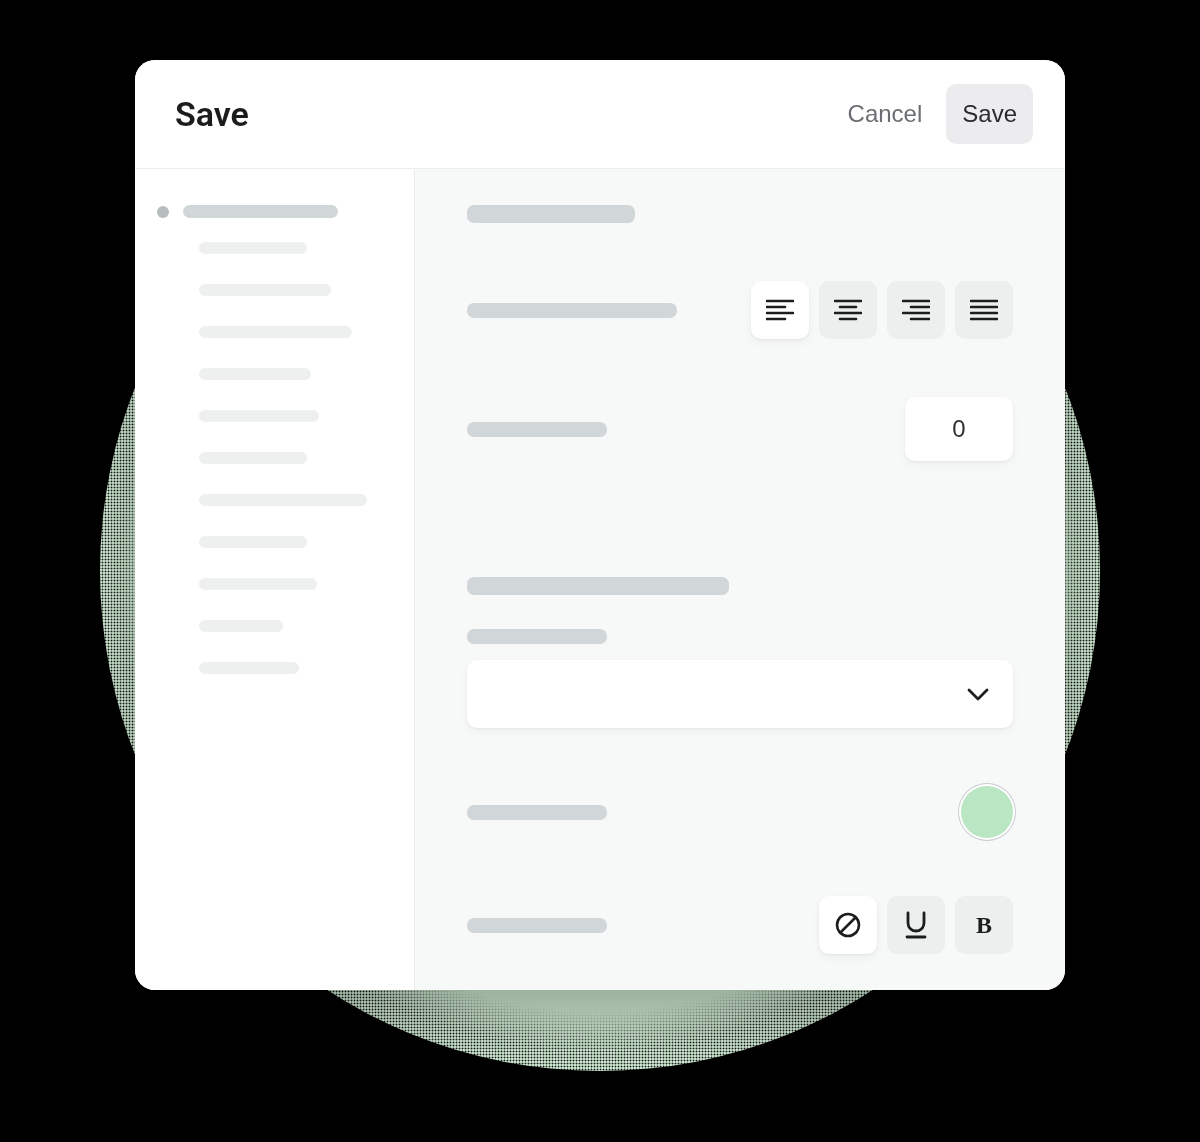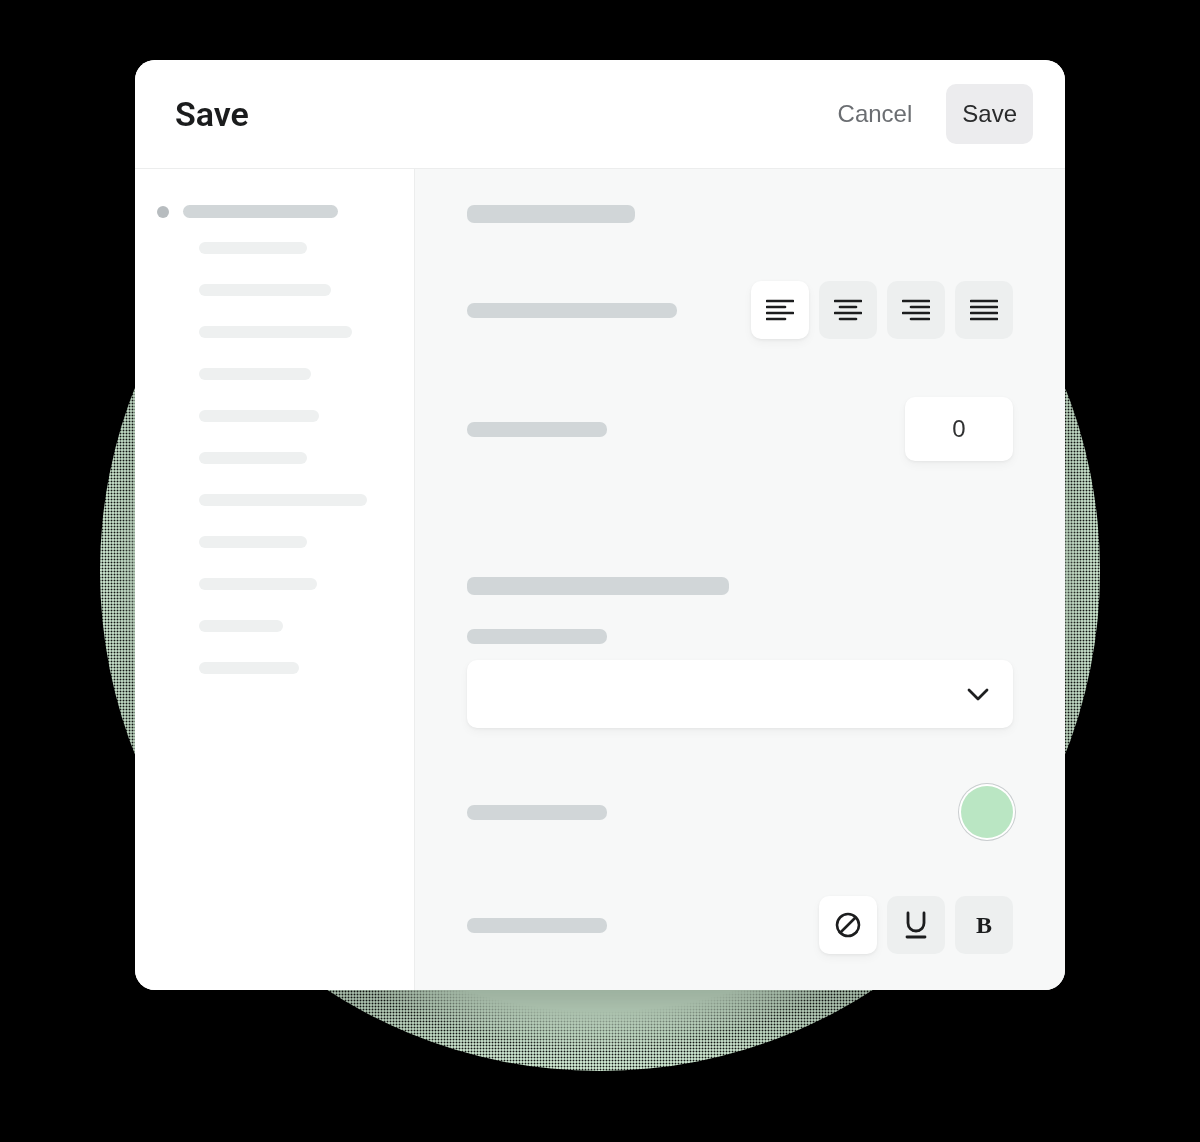--- a/index.html
+++ b/index.html
@@ -56,21 +56,21 @@
       background: #fff;
       min-height: 96px;
     }
     .header-title {
       font-size: 34px;
       font-weight: 600;
       color: #1b1c1d;
     }
     .header-actions {
       display: flex;
-      gap: 24px;
+      gap: 14px;
       align-items: center;
     }
     .btn-cancel {
       background: transparent;
       border: none;
       color: #6b6e72;
       font-size: 24px;
       font-weight: 500;
       cursor: pointer;
       padding: 12px 10px;

